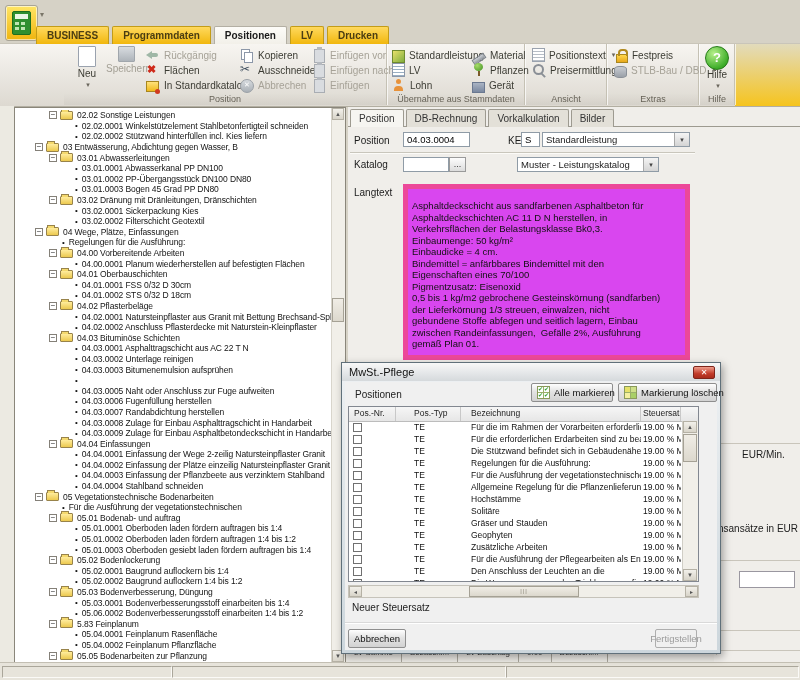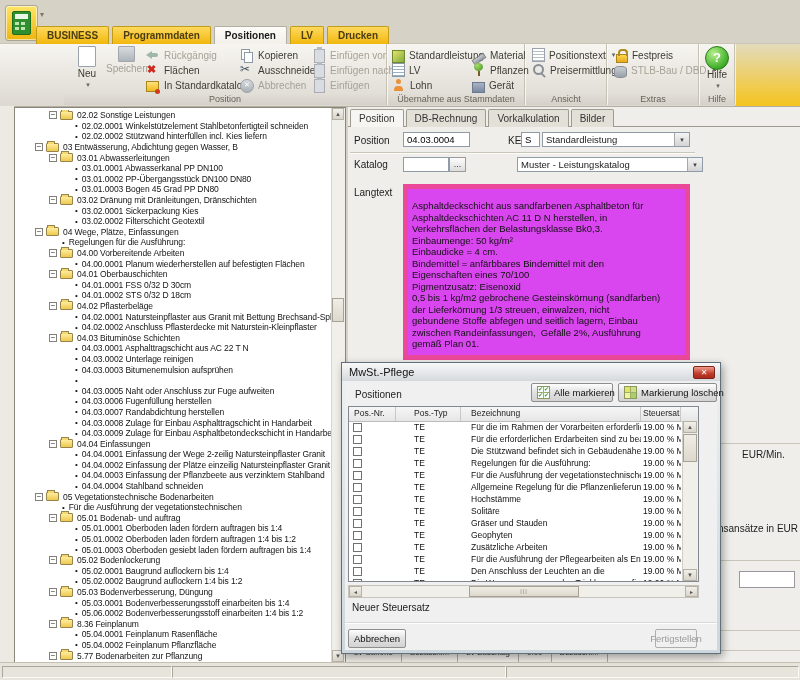--- a/index.html
+++ b/index.html
@@ -478,34 +478,34 @@
           <span class="bull">•</span>
           <span class="lbl">05.03.0001 Bodenverbesserungsstoff einarbeiten bis 1:4</span>
         </div>
         <div class="trow t-l2">
           <span class="bull">•</span>
           <span class="lbl">05.06.0002 Bodenverbesserungsstoff einarbeiten 1:4 bis 1:2</span>
         </div>
         <div class="trow t-f1">
           <span class="exp">−</span>
           <span class="fold"></span>
-          <span class="lbl">8.36 Feinplanum</span>
+          <span class="lbl">5.83 Feinplanum</span>
         </div>
         <div class="trow t-l2">
           <span class="bull">•</span>
           <span class="lbl">05.04.0001 Feinplanum Rasenfläche</span>
         </div>
         <div class="trow t-l2">
           <span class="bull">•</span>
           <span class="lbl">05.04.0002 Feinplanum Pflanzfläche</span>
         </div>
         <div class="trow t-f1">
           <span class="exp">−</span>
           <span class="fold"></span>
-          <span class="lbl">5.77 Bodenarbeiten zur Pflanzung</span>
+          <span class="lbl">05.05 Bodenarbeiten zur Pflanzung</span>
         </div>
       </div>
     <div class="vscroll">
       <div class="sarrow" style="top:0">▲</div>
       <div class="sarrow" style="bottom:0">▼</div>
       <div class="sthumb" style="top:190px;height:24px"></div>
     </div>
   </div>
 
   <div class="rpanel">
@@ -524,21 +524,21 @@
     <div class="combo" style="left:194px;top:25px;width:148px">
       <span>Standardleistung</span>
       <span class="ca">▾</span>
     </div>
 
     <div class="sepline" style="left:2px;top:45px;width:345px"></div>
 
     <span class="flabel" style="left:6px;top:52px">Katalog</span>
     <input class="tbox" style="left: 55px; top: 50px; width: 46px;" value="">
     <div class="browse" style="left:101px;top:50px">...</div>
-    <div class="combo" style="left:169px;top:50px;width:186px">
+    <div class="combo" style="left:169px;top:50px;width:142px">
       <span>Muster - Leistungskatalog</span>
       <span class="ca">▾</span>
     </div>
 
     <span class="flabel" style="left:6px;top:80px">Langtext</span>
     <div class="langtext" style="left:55px;top:77px;width:287px;height:176px">Asphaltdeckschicht aus sandfarbenen Asphaltbeton für
 Asphaltdeckschichten AC 11 D N herstellen, in
 Verkehrsflächen der Belastungsklasse Bk0,3.
 Einbaumenge: 50 kg/m²
 Einbaudicke = 4 cm.

